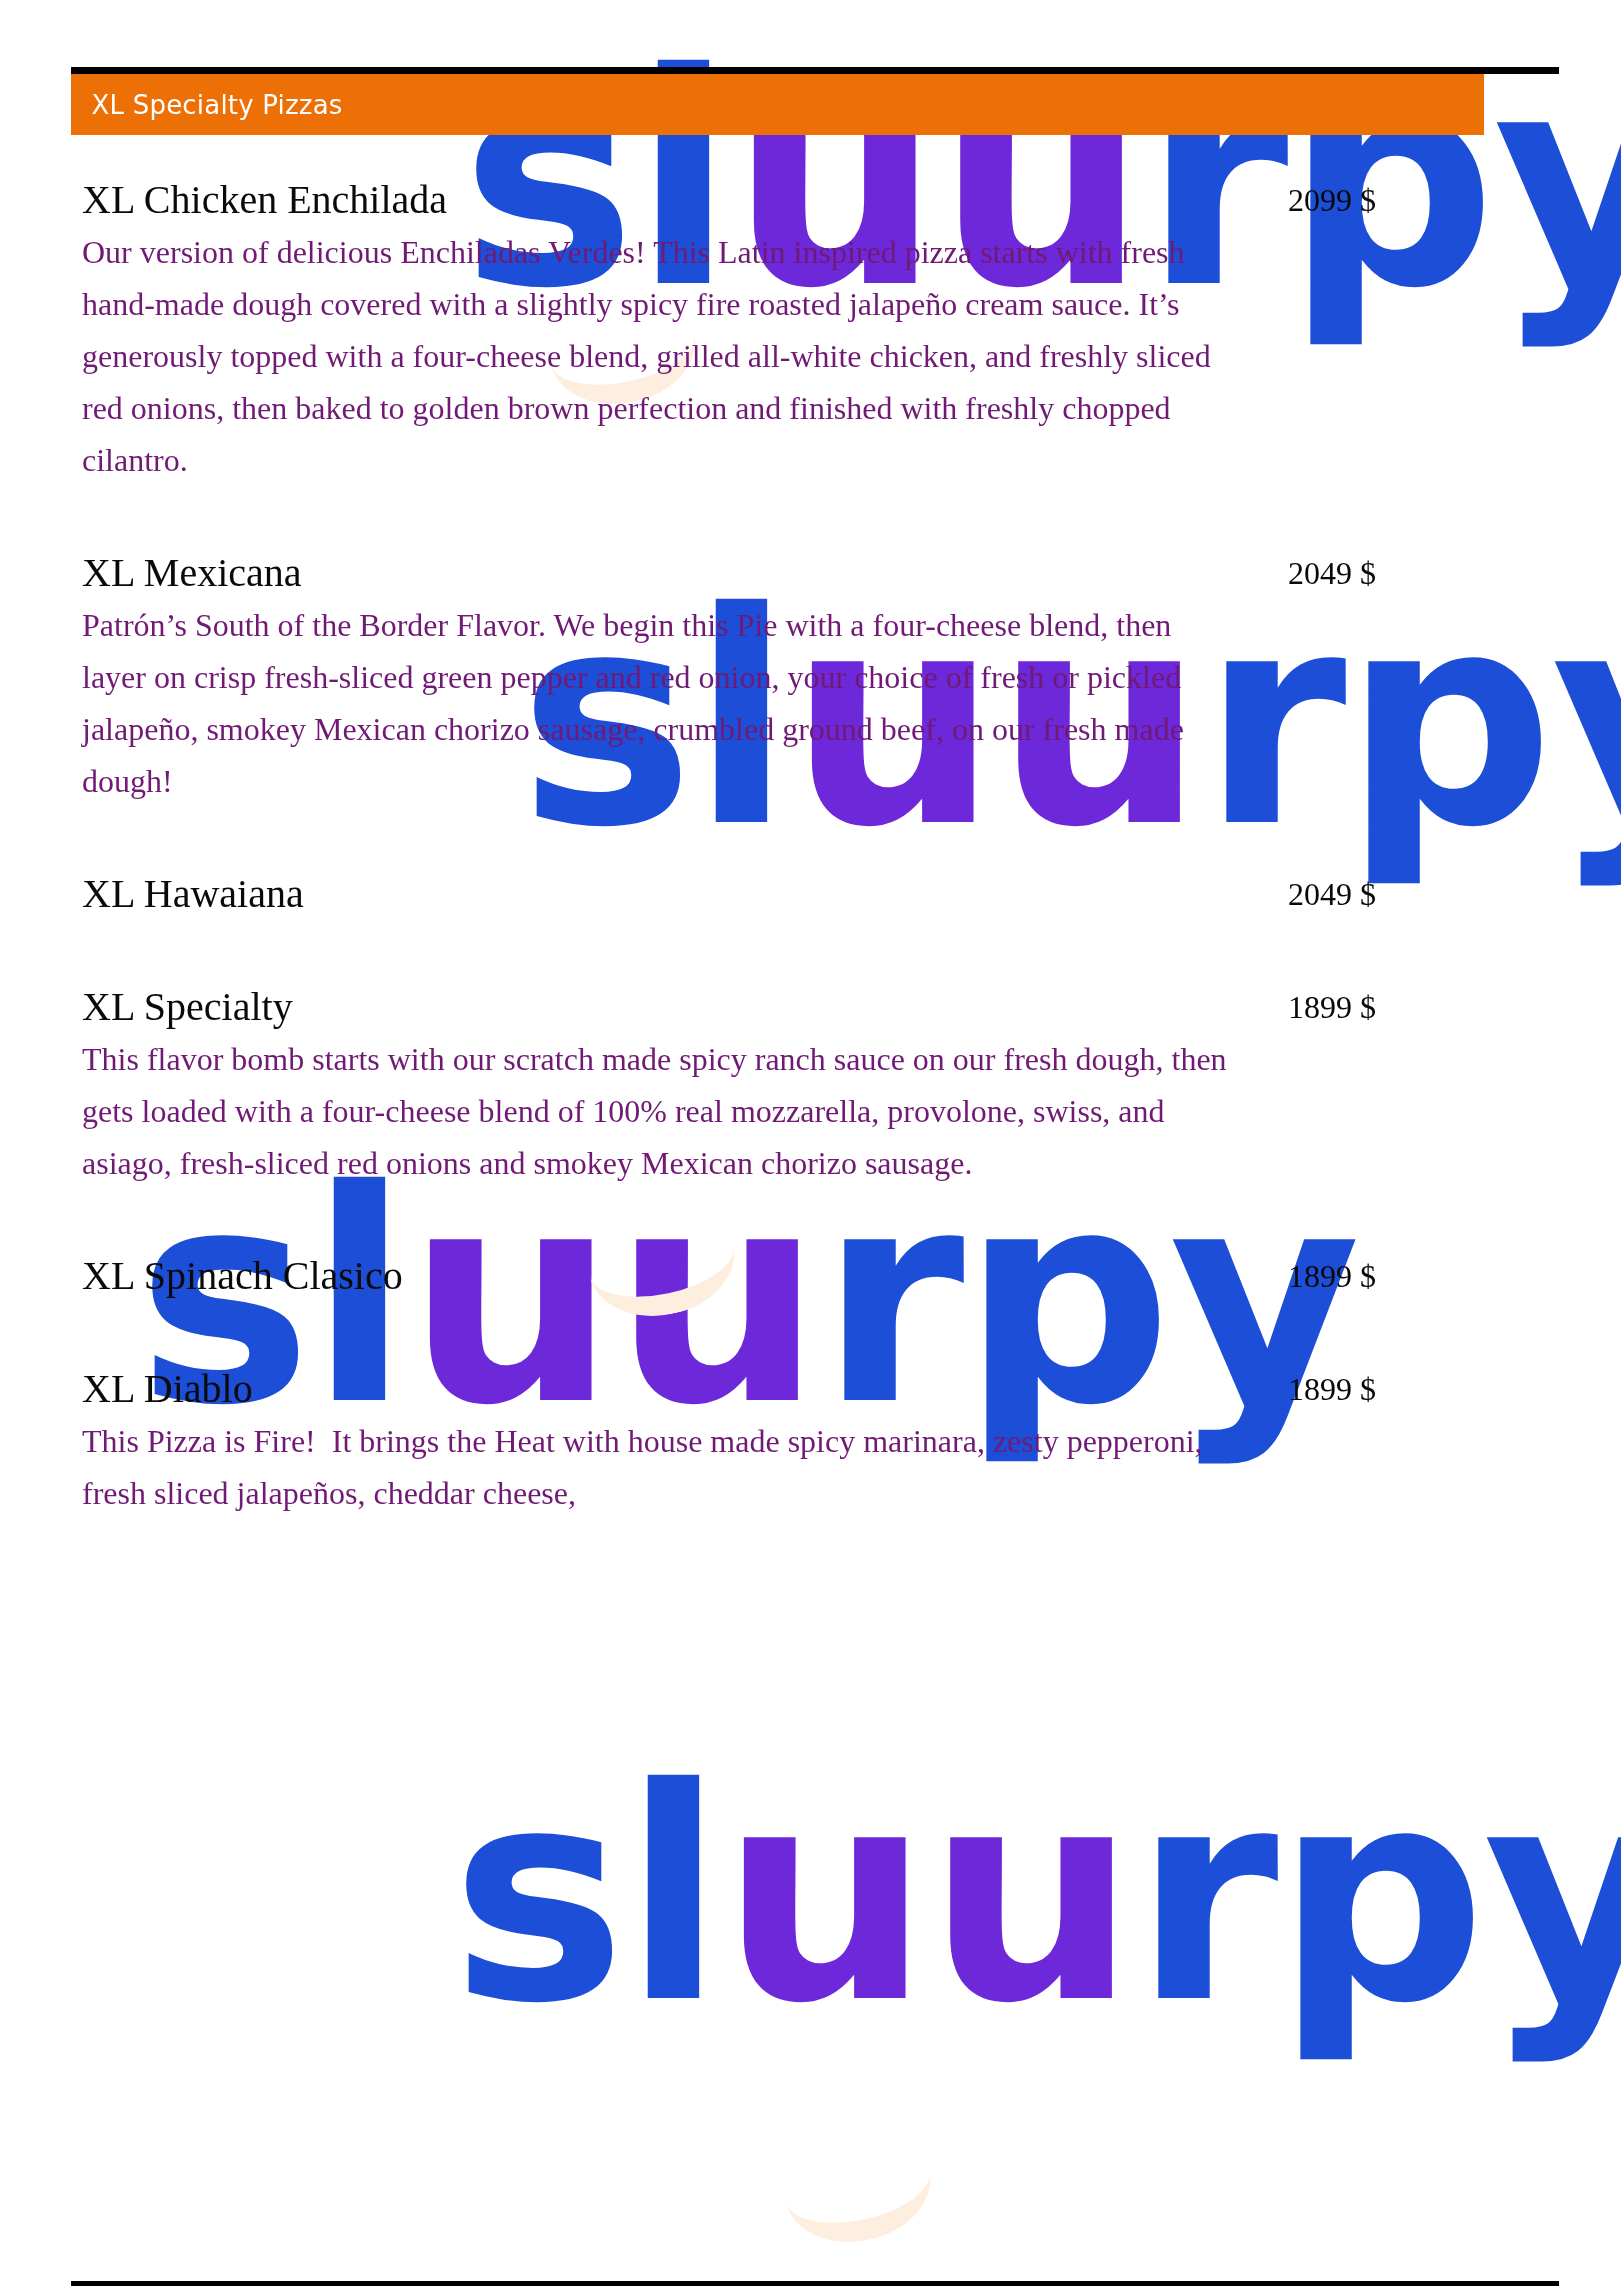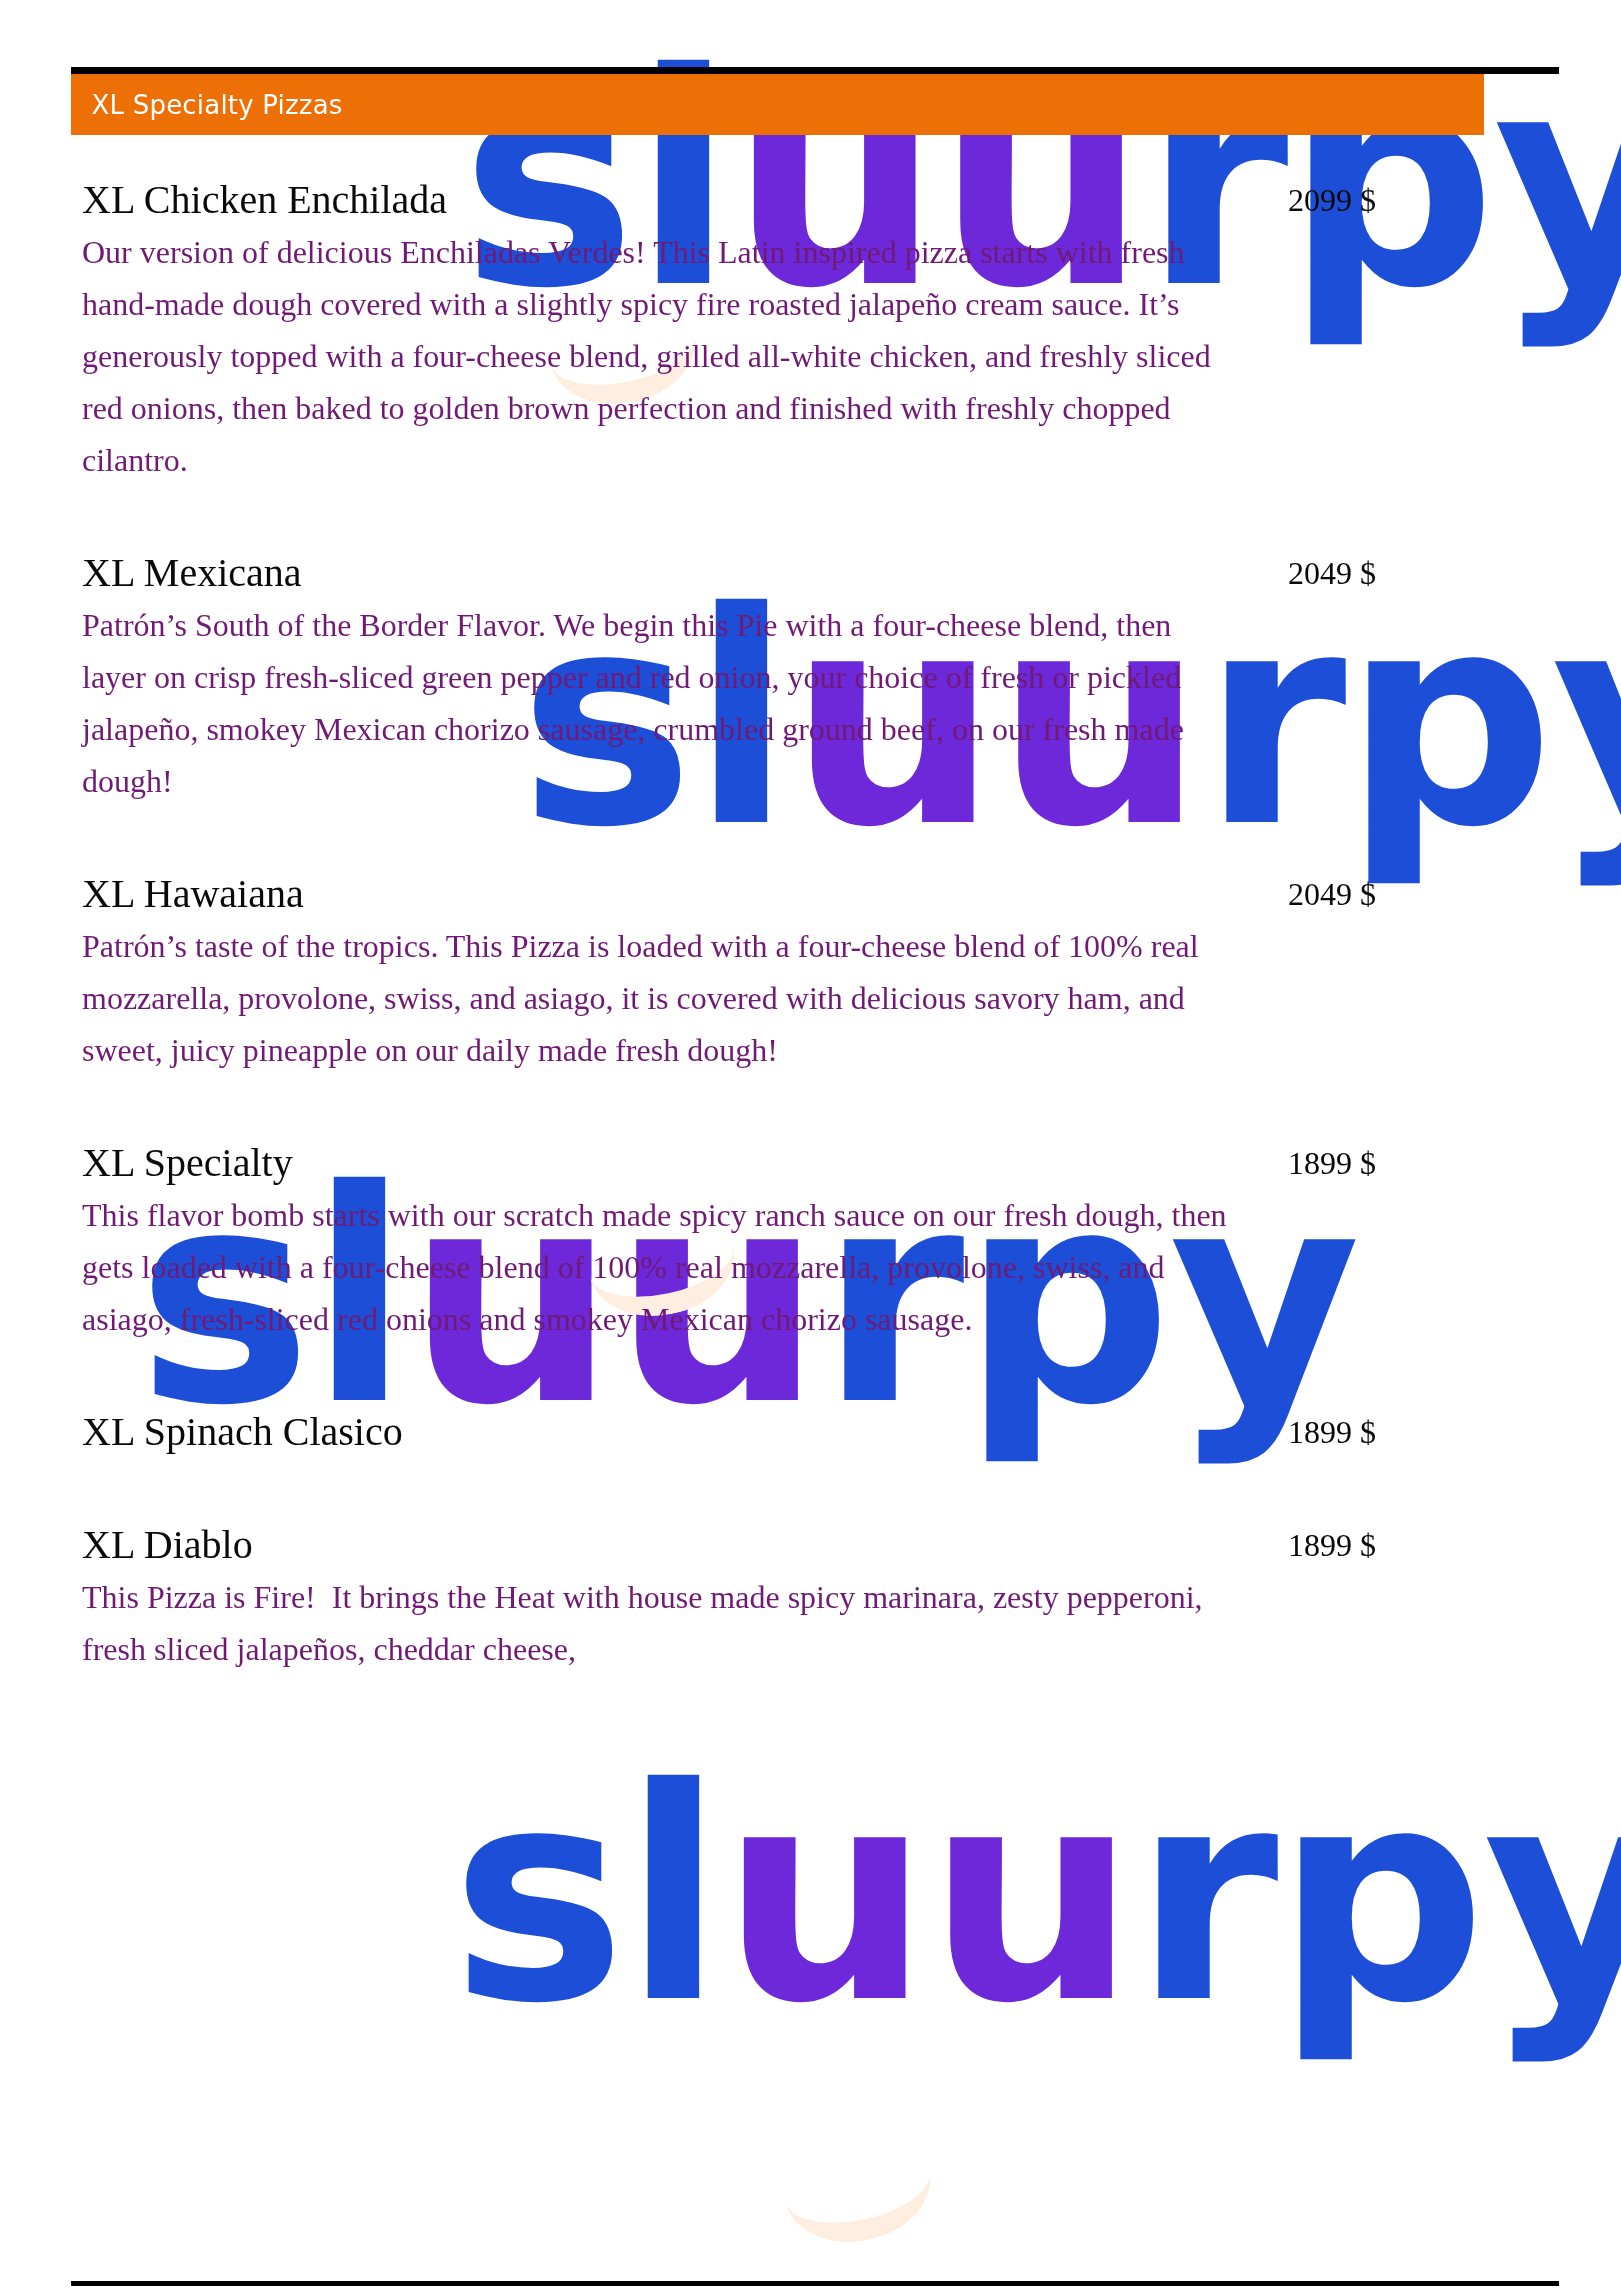--- a/index.html
+++ b/index.html
@@ -182,21 +182,20 @@
         <span class="item-price">2049 $</span>
       </div>
       <div class="item-desc">Patrón’s South of the Border Flavor. We begin this Pie with a four-cheese blend, then layer on crisp fresh-sliced green pepper and red onion, your choice of fresh or pickled jalapeño, smokey Mexican chorizo sausage, crumbled ground beef, on our fresh made dough!</div>
     </div>
 
     <div class="menu-item">
       <div class="item-head">
         <span class="item-name">XL Hawaiana</span>
         <span class="item-price">2049 $</span>
       </div>
-      <div class="item-desc">Patrón’s taste of the tropics. This Pizza is loaded with a four-cheese blend of 100% real mozzarella, provolone, swiss, and asiago, it is covered with delicious savory ham, and sweet, juicy pineapple on our daily made fresh dough!</div>
     </div>
 
     <div class="menu-item">
       <div class="item-head">
         <span class="item-name">XL Specialty</span>
         <span class="item-price">1899 $</span>
       </div>
       <div class="item-desc">This flavor bomb starts with our scratch made spicy ranch sauce on our fresh dough, then gets loaded with a four-cheese blend of 100% real mozzarella, provolone, swiss, and asiago, fresh-sliced red onions and smokey Mexican chorizo sausage.</div>
     </div>
 

